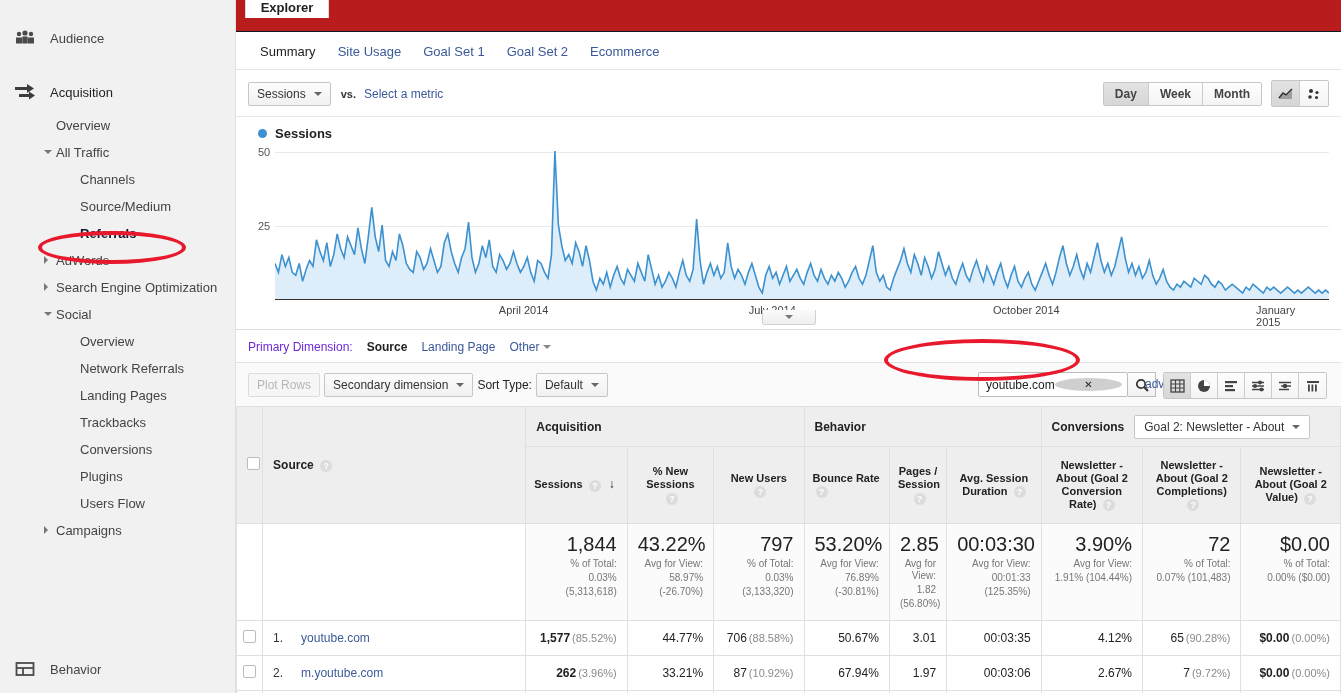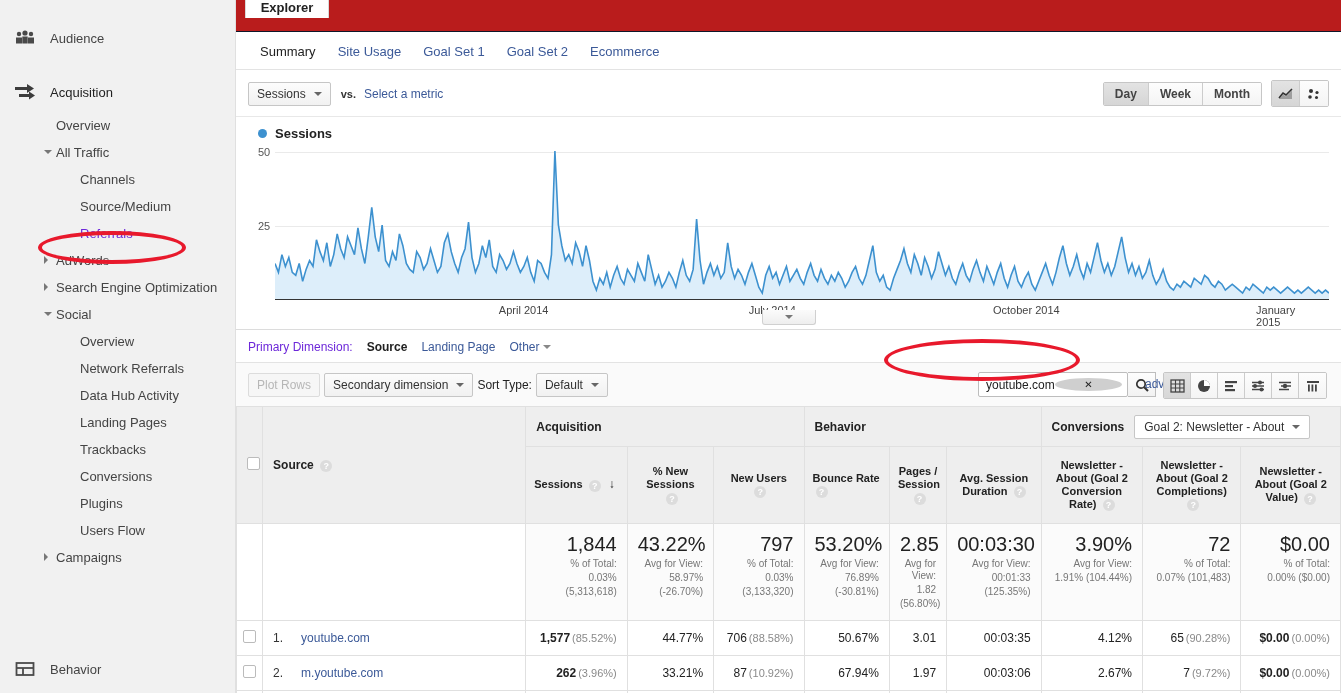--- a/index.html
+++ b/index.html
@@ -33,21 +33,21 @@
   .caret {
     position: absolute; left: 44px; top: 9px; width: 0; height: 0;
   }
   .caret.closed {
     border-left: 4px solid #777; border-top: 4px solid transparent; border-bottom: 4px solid transparent;
   }
   .caret.open {
     border-top: 4px solid #777; border-left: 4px solid transparent; border-right: 4px solid transparent;
     top: 11px;
   }
-  .nav-item.selected { font-weight: normal; color: #6d28d9; }
+  .nav-item.selected { font-weight: bold; color: #0f172a; }
   .nav-sep { height: 14px; }
   .sidebar-bottom { position: absolute; bottom: 0; left: 0; right: 0; padding-bottom: 4px; }
 
   
   .ellipse {
     position: absolute; border: 4px solid #e8192c; border-radius: 50%;
     pointer-events: none; z-index: 50;
   }
 
   
@@ -259,23 +259,20 @@
           <i class="caret open"></i>
           <span>Social</span>
         </div>
         <div class="nav-item l3">
           <span>Overview</span>
         </div>
         <div class="nav-item l3">
           <span>Network Referrals</span>
         </div>
         <div class="nav-item l3">
-          <span>Data Hub Activity</span>
-        </div>
-        <div class="nav-item l3">
           <span>Landing Pages</span>
         </div>
         <div class="nav-item l3">
           <span>Trackbacks</span>
         </div>
         <div class="nav-item l3">
           <span>Conversions</span>
         </div>
         <div class="nav-item l3">
           <span>Plugins</span>

